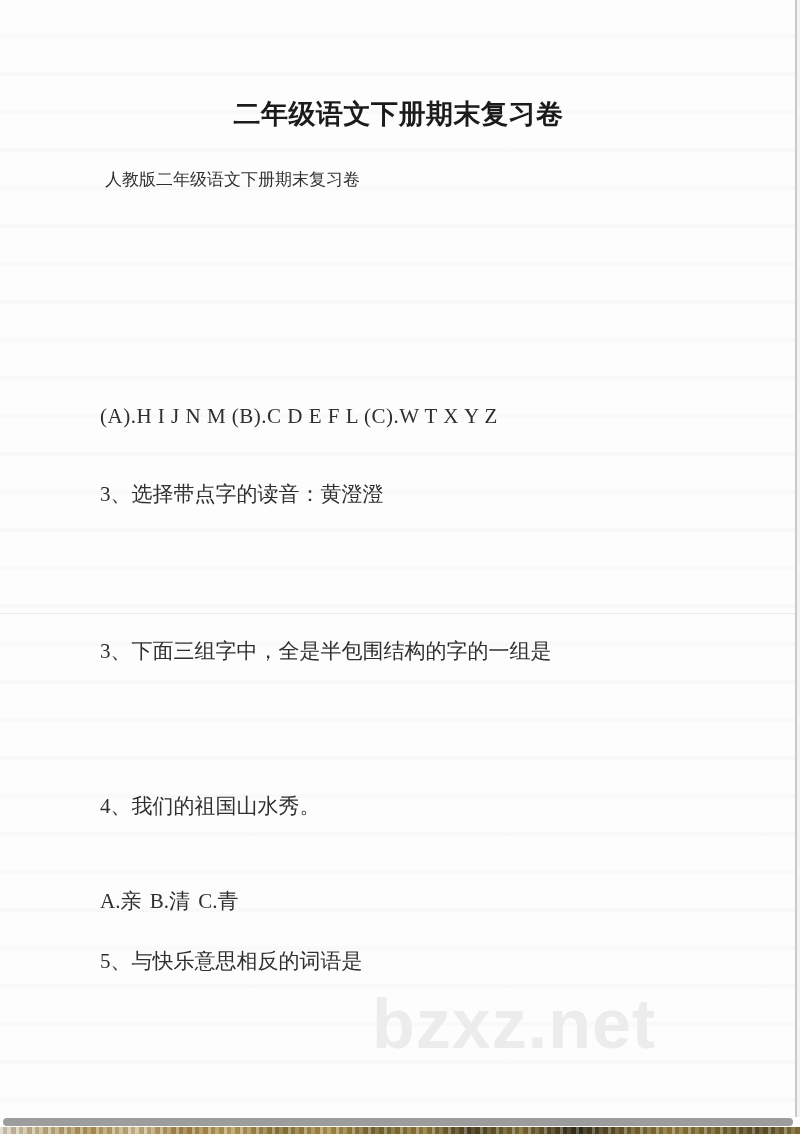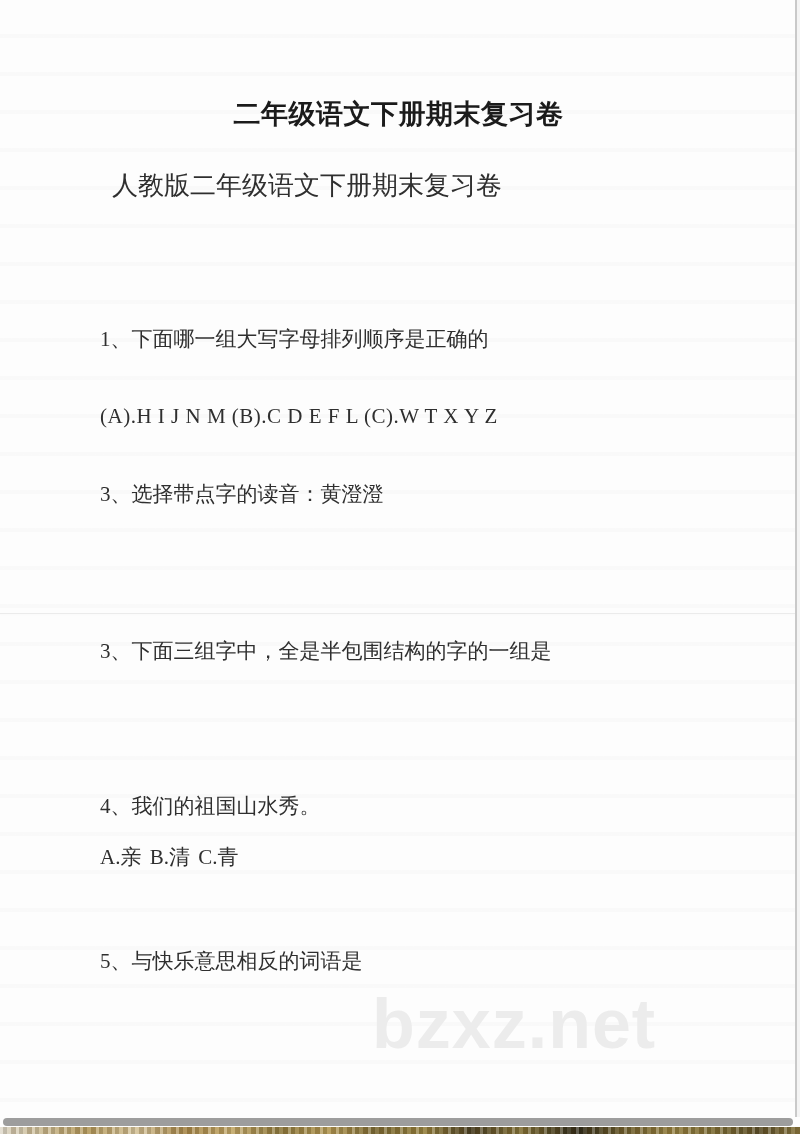--- a/index.html
+++ b/index.html
@@ -21,37 +21,37 @@
 
   .doc-title {
     position:absolute; top:96px; left:0; width:797px;
     text-align:center;
     font-family:"Liberation Sans", sans-serif;
     font-weight:bold; font-size:27px; color:#1b1b1b;
     letter-spacing:0.5px;
   }
 
   .doc-subtitle {
-    position:absolute; top:168px; left:112px;
-    font-size:26px; color:#2f2f2f; white-space:pre;
+    position:absolute; top:168px; left:105px;
+    font-size:17px; color:#2f2f2f; white-space:pre;
   }
 
   .line {
     position:absolute; left:100px;
     font-size:21px; line-height:30px; color:#2f2f2f; white-space:pre;
   }
   .l0{top:246px}
   .l1{top:324px}
   .l2{top:401px; letter-spacing:0.5px;}
   .l3{top:479px}
   .l4{top:557px}
   .l5{top:636px}
   .l6{top:714px; word-spacing:7px;}
   .l7{top:791px}
-  .l8{top:842px; word-spacing:3px;}
+  .l8{top:886px; word-spacing:3px;}
   .l9{top:946px}
 
   .page-break {
     position:absolute; left:0; top:613px; width:797px; height:1px;
     background:#ebebeb;
     box-shadow:0 1px 2px rgba(0,0,0,0.025);
   }
 
   .watermark {
     position:absolute; left:372px; top:984px;
@@ -96,21 +96,20 @@
 </style>
 </head>
 <body>
 
 <div class="page">
 
   <h1 class="doc-title">二年级语文下册期末复习卷</h1>
 
   <p class="doc-subtitle">人教版二年级语文下册期末复习卷</p>
 
-  <p class="line l1">1、下面哪一组大写字母排列顺序是正确的</p>
   <p class="line l2">(A).H I J N M (B).C D E F L (C).W T X Y Z</p>
   <p class="line l3">3、选择带点字的读音：黄澄澄</p>
 
   <div class="page-break"></div>
 
   <p class="line l5">3、下面三组字中，全是半包围结构的字的一组是</p>
   <p class="line l7">4、我们的祖国山水秀。</p>
   <p class="line l8">A.亲 B.清 C.青</p>
   <p class="line l9">5、与快乐意思相反的词语是</p>
 

